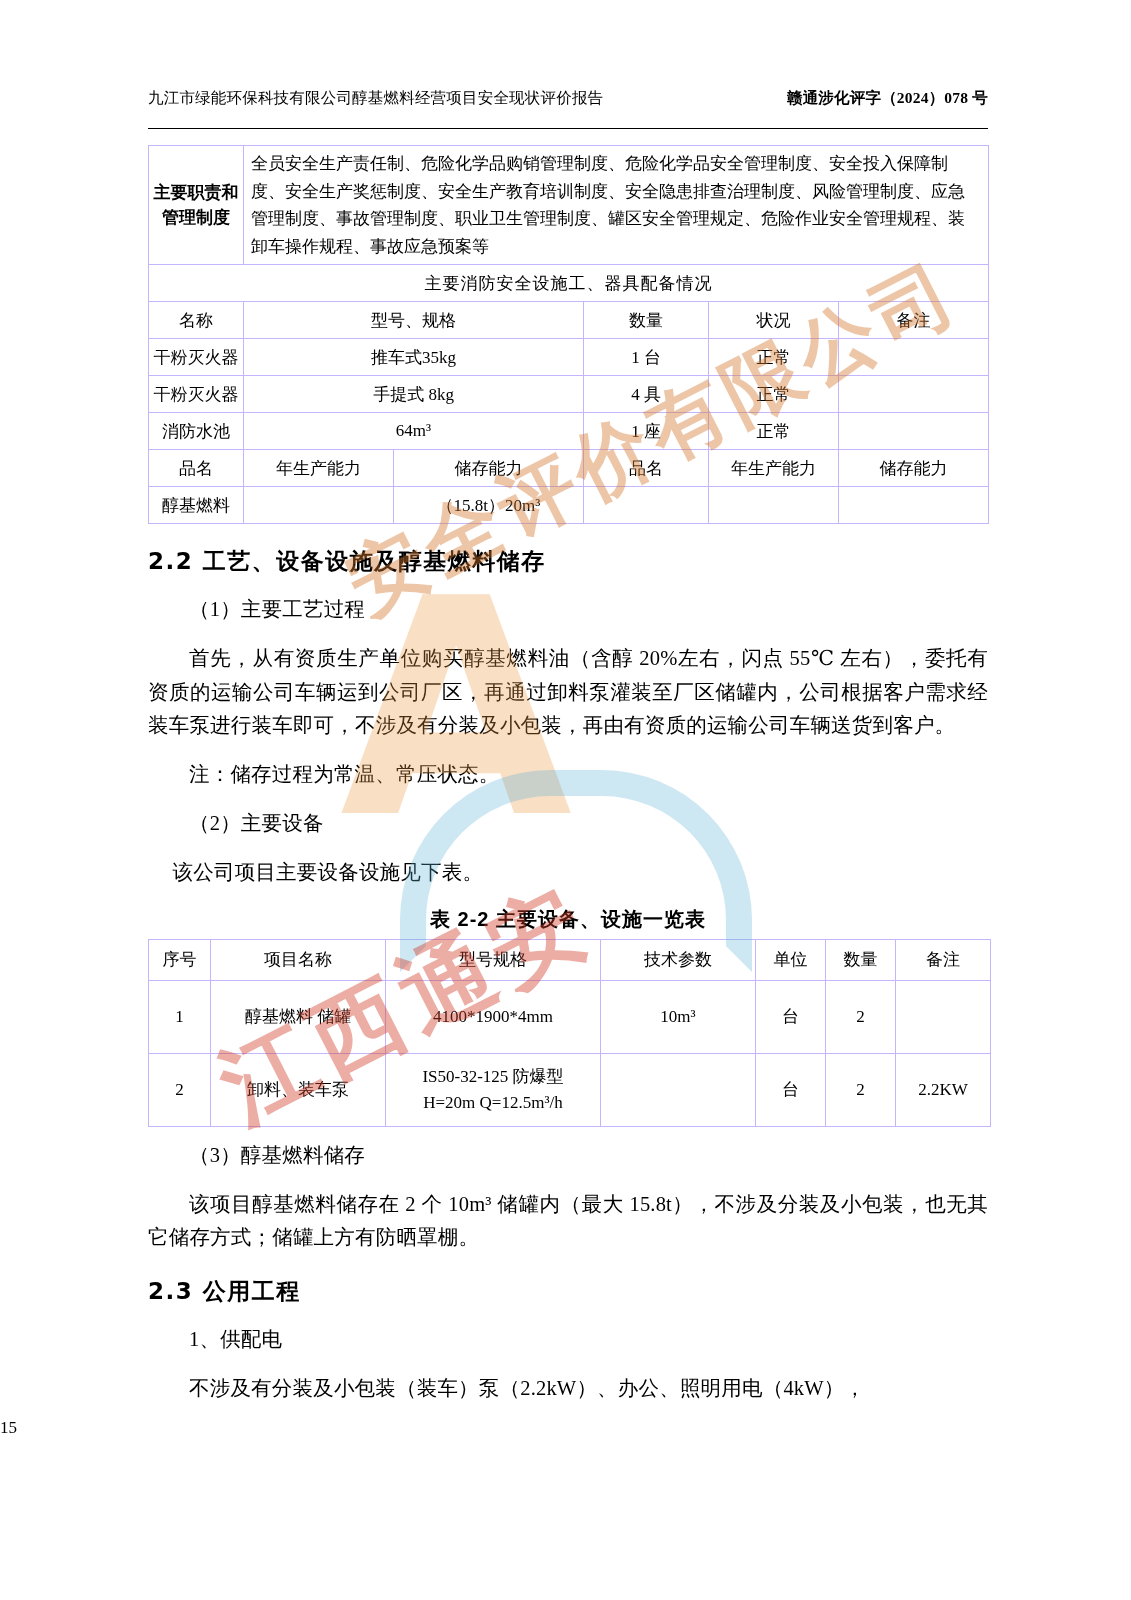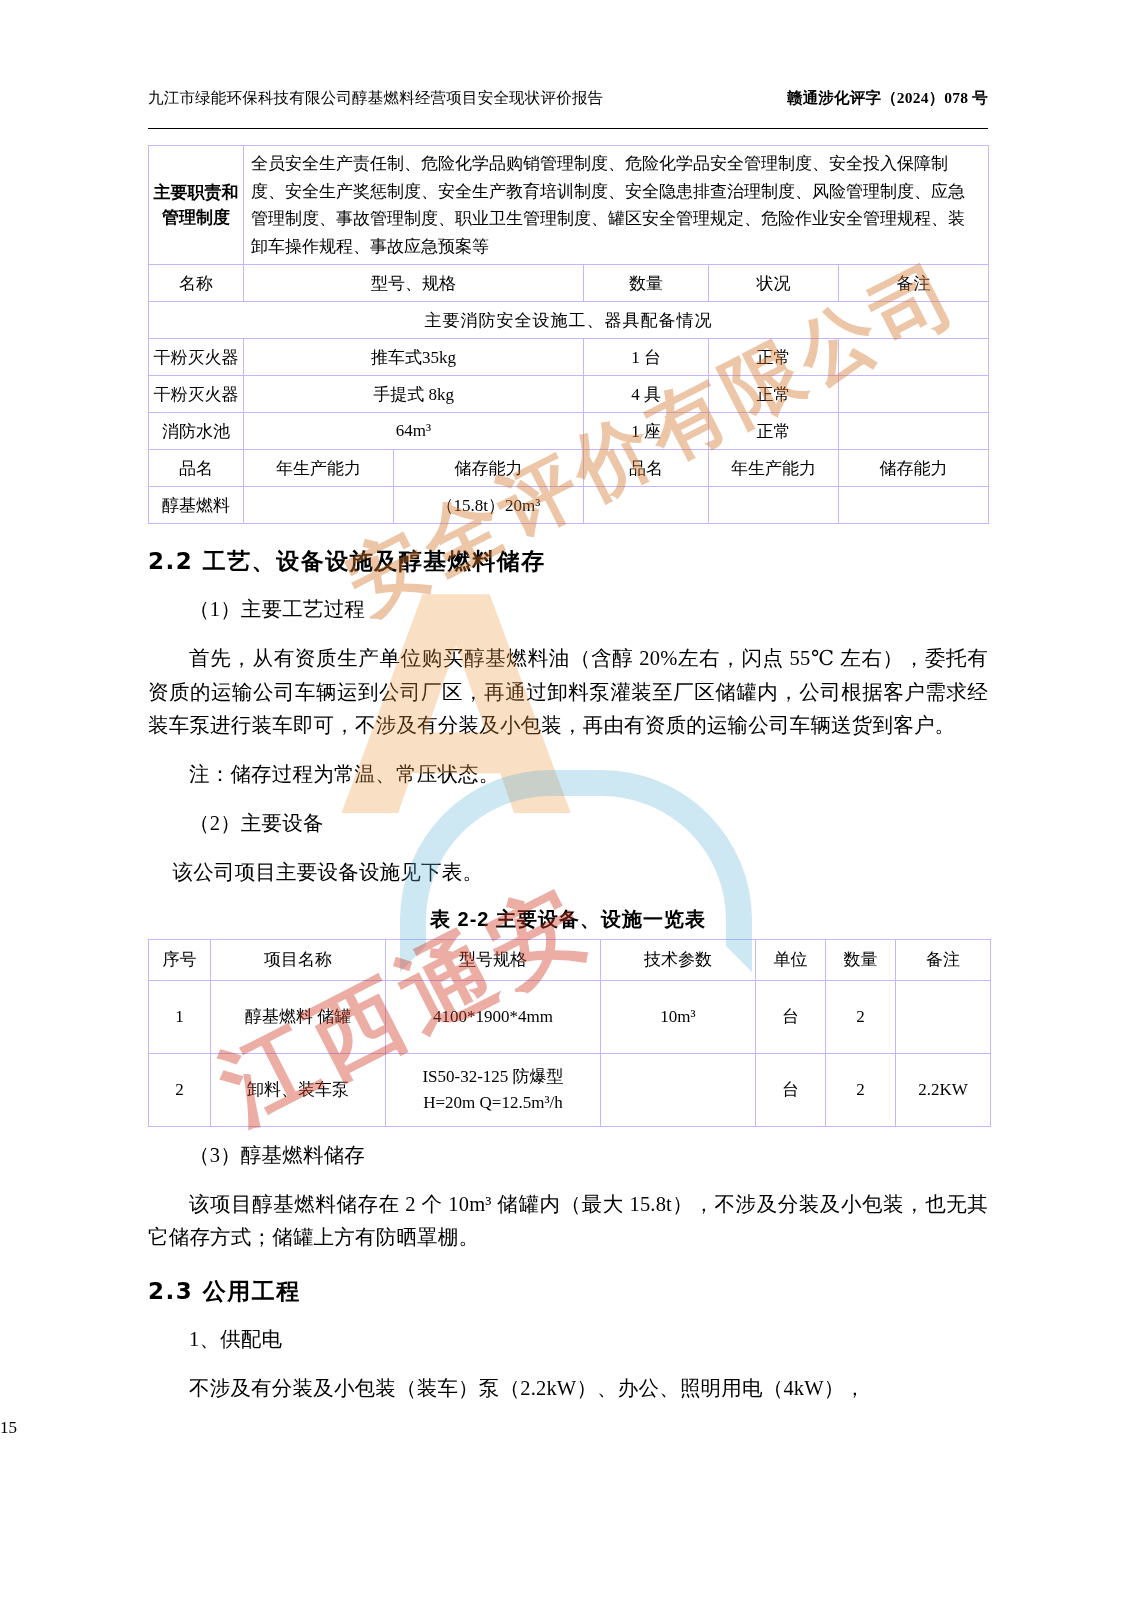--- a/index.html
+++ b/index.html
@@ -187,28 +187,28 @@
       </colgroup>
       <tbody>
           <tr>
         <td class="lbl">
           <div>主要职责和</div>
           <div>管理制度</div>
         </td>
         <td class="para" colspan="5">全员安全生产责任制、危险化学品购销管理制度、危险化学品安全管理制度、安全投入保障制度、安全生产奖惩制度、安全生产教育培训制度、安全隐患排查治理制度、风险管理制度、应急管理制度、事故管理制度、职业卫生管理制度、罐区安全管理规定、危险作业安全管理规程、装卸车操作规程、事故应急预案等</td>
       </tr>
       <tr>
+        <td class="section" colspan="6">主要消防安全设施工、器具配备情况</td>
+      </tr>
+      <tr>
         <td class="hdr">名称</td>
         <td class="hdr" colspan="2">型号、规格</td>
         <td class="hdr">数量</td>
         <td class="hdr">状况</td>
         <td class="hdr">备注</td>
-      </tr>
-      <tr>
-        <td class="section" colspan="6">主要消防安全设施工、器具配备情况</td>
       </tr>
       <tr>
         <td>干粉灭火器</td>
         <td colspan="2">推车式35kg</td>
         <td>1 台</td>
         <td>正常</td>
         <td></td>
       </tr>
       <tr>
         <td>干粉灭火器</td>

